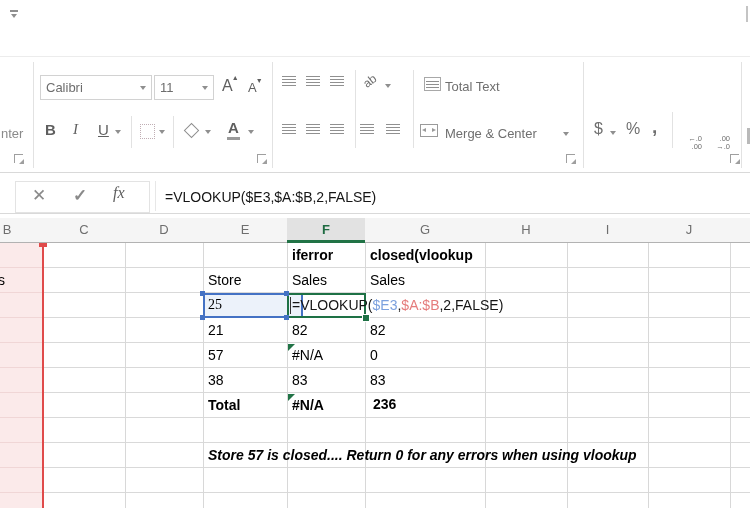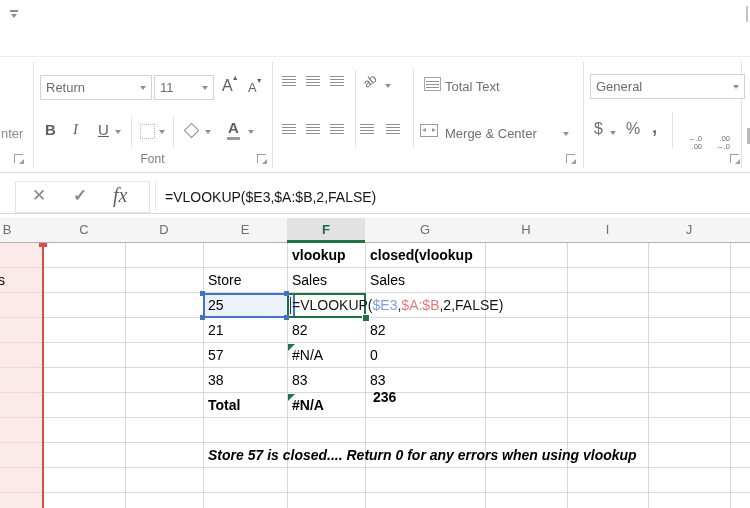--- a/index.html
+++ b/index.html
@@ -90,21 +90,21 @@
   <div class="sep short" style="left:355px;"></div>
   <div class="sep short" style="left:413px;"></div>
   <div class="sep short" style="left:131px;top:116px;height:32px;"></div>
   <div class="sep short" style="left:173px;top:116px;height:32px;"></div>
   <div class="sep short" style="left:672px;top:112px;height:36px;"></div>
 
   <div class="ribtxt" style="left:1px;top:126px;color:#8a8a8a;">nter</div>
   <div class="launcher" style="left:14px;top:154px;"></div>
 
   <div class="combo" style="left:40px;top:75px;width:100px;">
-    <span>Return</span>
+    <span>Calibri</span>
       <span class="dd"></span>
   </div>
   <div class="combo" style="left:154px;top:75px;width:48px;">
     <span>11</span>
       <span class="dd"></span>
   </div>
   <div class="btn-letter" style="left:222px;top:77px;font-size:16px;">
     <span>A</span><span style="position:absolute;top:-3px;right:-6px;font-size:7px;">▲</span>
   </div>
   <div class="btn-letter" style="left:248px;top:80px;font-size:13px;">
@@ -114,21 +114,20 @@
   <div class="btn-letter" style="left:73px;top:121px;font-style:italic;font-family:'Liberation Serif',serif;">I</div>
   <div class="btn-letter" style="left:98px;top:121px;text-decoration:underline;">U</div>
   <span class="dd abs" style="left:115px;top:130px;"></span>
   <div class="dash-sq" style="left:140px;top:124px;"></div>
   <span class="dd abs" style="left:159px;top:130px;"></span>
   <div class="bucket" style="left:186px;top:125px;"></div>
   <span class="dd abs" style="left:205px;top:130px;"></span>
   <div class="btn-letter" style="left:228px;top:119px;font-weight:700;">A</div>
   <div class="colorbar" style="left:227px;top:137px;"></div>
   <span class="dd abs" style="left:248px;top:130px;"></span>
-  <div class="glabel" style="left:33px;width:239px;">Font</div>
   <div class="launcher" style="left:257px;top:154px;"></div>
 
   <div class="lines" style="left:282px;top:76px;"></div>
   <div class="lines" style="left:306px;top:76px;"></div>
   <div class="lines" style="left:330px;top:76px;"></div>
   <div class="ribtxt" style="left:363px;top:74px;transform:rotate(-38deg);font-size:12px;">ab</div>
   <span class="dd abs" style="left:385px;top:84px;"></span>
   <div class="lines" style="left:424px;top:77px;width:13px;border:1px solid #a8a8a8;background-clip:content-box;padding:1px;"></div>
   <div class="ribtxt" style="left:445px;top:79px;">Total Text</div>
   <div class="lines" style="left:282px;top:124px;"></div>
@@ -137,43 +136,39 @@
   <div class="lines" style="left:360px;top:124px;"></div>
   <div class="lines" style="left:386px;top:124px;"></div>
   <div class="mergeicon" style="left:420px;top:124px;">
       <i class="l"></i>
       <i class="r"></i>
     </div>
   <div class="ribtxt" style="left:445px;top:126px;">Merge &amp; Center</div>
   <span class="dd abs" style="left:563px;top:132px;"></span>
   <div class="launcher" style="left:566px;top:154px;"></div>
 
-  <div class="combo" style="left:590px;top:74px;width:143px;">
-    <span>General</span>
-      <span class="dd"></span>
-  </div>
   <div class="ribtxt" style="left:594px;top:120px;font-size:16px;">$</div>
   <span class="dd abs" style="left:610px;top:131px;"></span>
   <div class="ribtxt" style="left:626px;top:120px;font-size:16px;">%</div>
   <div class="ribtxt" style="left:652px;top:116px;font-size:19px;font-weight:700;">,</div>
   <div class="decico" style="left:682px;top:119px;width:20px;">
     <div>←.0</div><div>.00</div>
   </div>
   <div class="decico" style="left:710px;top:119px;width:20px;">
     <div>.00</div><div>→.0</div>
   </div>
   <div class="launcher" style="left:730px;top:154px;"></div>
   <div class="abs" style="left:747px;top:128px;width:3px;height:16px;background:#b9b9b9;"></div>
 
   <div id="ribbon-bottom"></div>
 
   <div id="fbar-box">
     <span class="abs" style="left:16px;top:3px;font-size:17px;color:#8a8a8a;">✕</span>
     <span class="abs" style="left:57px;top:3px;font-size:17px;color:#8a8a8a;font-weight:700;">✓</span>
-    <span class="abs" style="left:97px;top:2px;font-size:20px;color:#5f5f5f;font-style:italic;font-family:'Liberation Serif',serif;">fx</span>
+    <span class="abs" style="left:97px;top:2px;font-size:16px;color:#5f5f5f;font-style:italic;font-family:'Liberation Serif',serif;">fx</span>
   </div>
   <div id="fbar-input-edge"></div>
   <div id="formula-text">=VLOOKUP($E3,$A:$B,2,FALSE)</div>
   <div id="fbar-bottom"></div>
 
   <div id="grid">
     <div id="hlines"></div>
     <div id="vlines">
         <div class="vline" style="left: 43px;"></div>
         <div class="vline" style="left: 125px;"></div>
@@ -198,43 +193,43 @@
         <div class="hcell" style="left: 365px; width: 120px;">G</div>
         <div class="hcell" style="left: 485px; width: 82px;">H</div>
         <div class="hcell" style="left: 567px; width: 81px;">I</div>
         <div class="hcell" style="left: 648px; width: 82px;">J</div>
       </div>
     <div id="ghead-border"></div>
     <div id="fhead-green" style="left: 287px; width: 78px;"></div>
 
     <div id="cells">
         <div class="cell" style="left: -2px; padding-left: 0px; top: 50px;">s</div>
-        <div class="cell b" style="left: 287px; top: 25px;">vlookup</div>
+        <div class="cell b" style="left: 287px; top: 25px;">iferror</div>
         <div class="cell b" style="left: 365px; top: 25px;">closed(vlookup</div>
         <div class="cell" style="left: 203px; top: 50px;">Store</div>
         <div class="cell" style="left: 287px; top: 50px;">Sales</div>
         <div class="cell" style="left: 365px; top: 50px;">Sales</div>
         <div class="cell" style="left: 203px; top: 100px;">21</div>
         <div class="cell" style="left: 287px; top: 100px;">82</div>
         <div class="cell" style="left: 365px; top: 100px;">82</div>
         <div class="cell" style="left: 203px; top: 125px;">57</div>
         <div class="cell" style="left: 287px; top: 125px;">#N/A</div>
         <div class="errtri" style="left: 288px; top: 126px;"></div>
         <div class="cell" style="left: 365px; top: 125px;">0</div>
         <div class="cell" style="left: 203px; top: 150px;">38</div>
         <div class="cell" style="left: 287px; top: 150px;">83</div>
         <div class="cell" style="left: 365px; top: 150px;">83</div>
         <div class="cell b" style="left: 203px; top: 175px;">Total</div>
         <div class="cell b" style="left: 287px; top: 175px;">#N/A</div>
         <div class="errtri" style="left: 288px; top: 176px;"></div>
-        <div class="cell b" style="left: 365px; top: 167px; padding-left: 8px;">236</div>
+        <div class="cell b" style="left: 365px; top: 174px; padding-left: 8px;">236</div>
         <div class="cell b" style="left: 203px; top: 225px; font-style: italic;">Store 57 is closed.... Return 0 for any errors when using vlookup</div>
       </div>
 
-    <div id="e3-box" style="left: 203px; top: 75px; width: 92px; height: 25px;">
+    <div id="e3-box" style="left: 203px; top: 75px; width: 100px; height: 25px; font-family: Liberation Serif, serif;">
       <div class="val">25</div>
     </div>
     <div class="handle" style="left:200px;top:73px;"></div>
     <div class="handle" style="left:284px;top:73px;"></div>
     <div class="handle" style="left:200px;top:97px;"></div>
     <div class="handle" style="left:284px;top:97px;"></div>
 
     <div id="f3-box" style="left: 287px; top: 75px; width: 79px; height: 25px;"></div>
     <div id="f3-cursor" style="left: 290px; top: 79px;"></div>
     <div id="f3-formula" style="left: 292px; top: 79px;"><span style="color: rgb(22, 22, 22);">=VLOOKUP(</span><span style="color: rgb(124, 161, 222);">$E3</span><span style="color: rgb(22, 22, 22);">,</span><span style="color: rgb(229, 124, 124);">$A:$B</span><span style="color: rgb(22, 22, 22);">,2,FALSE)</span></div>

